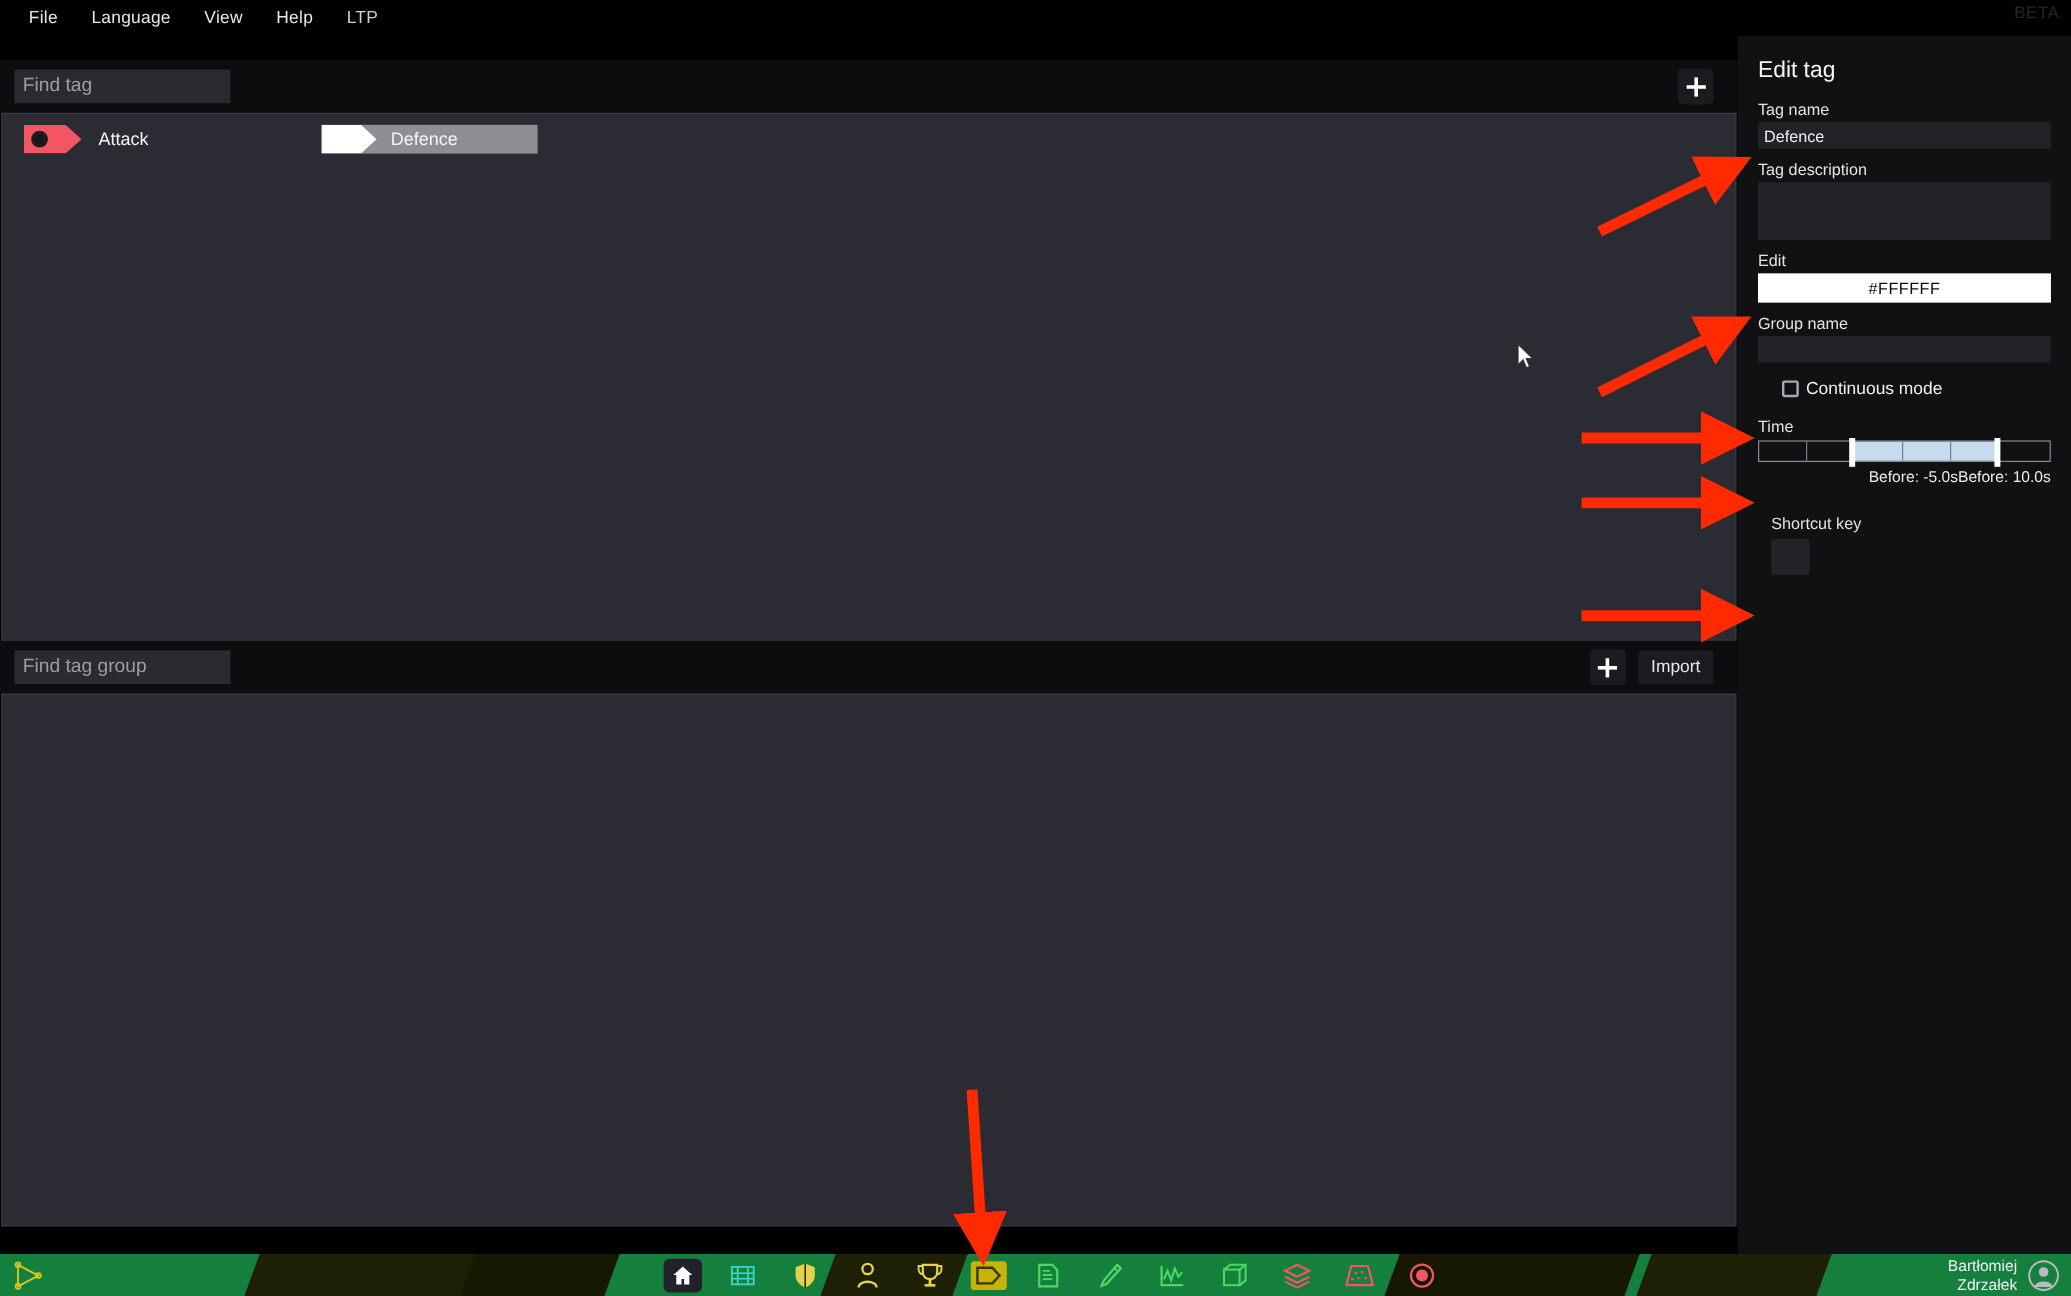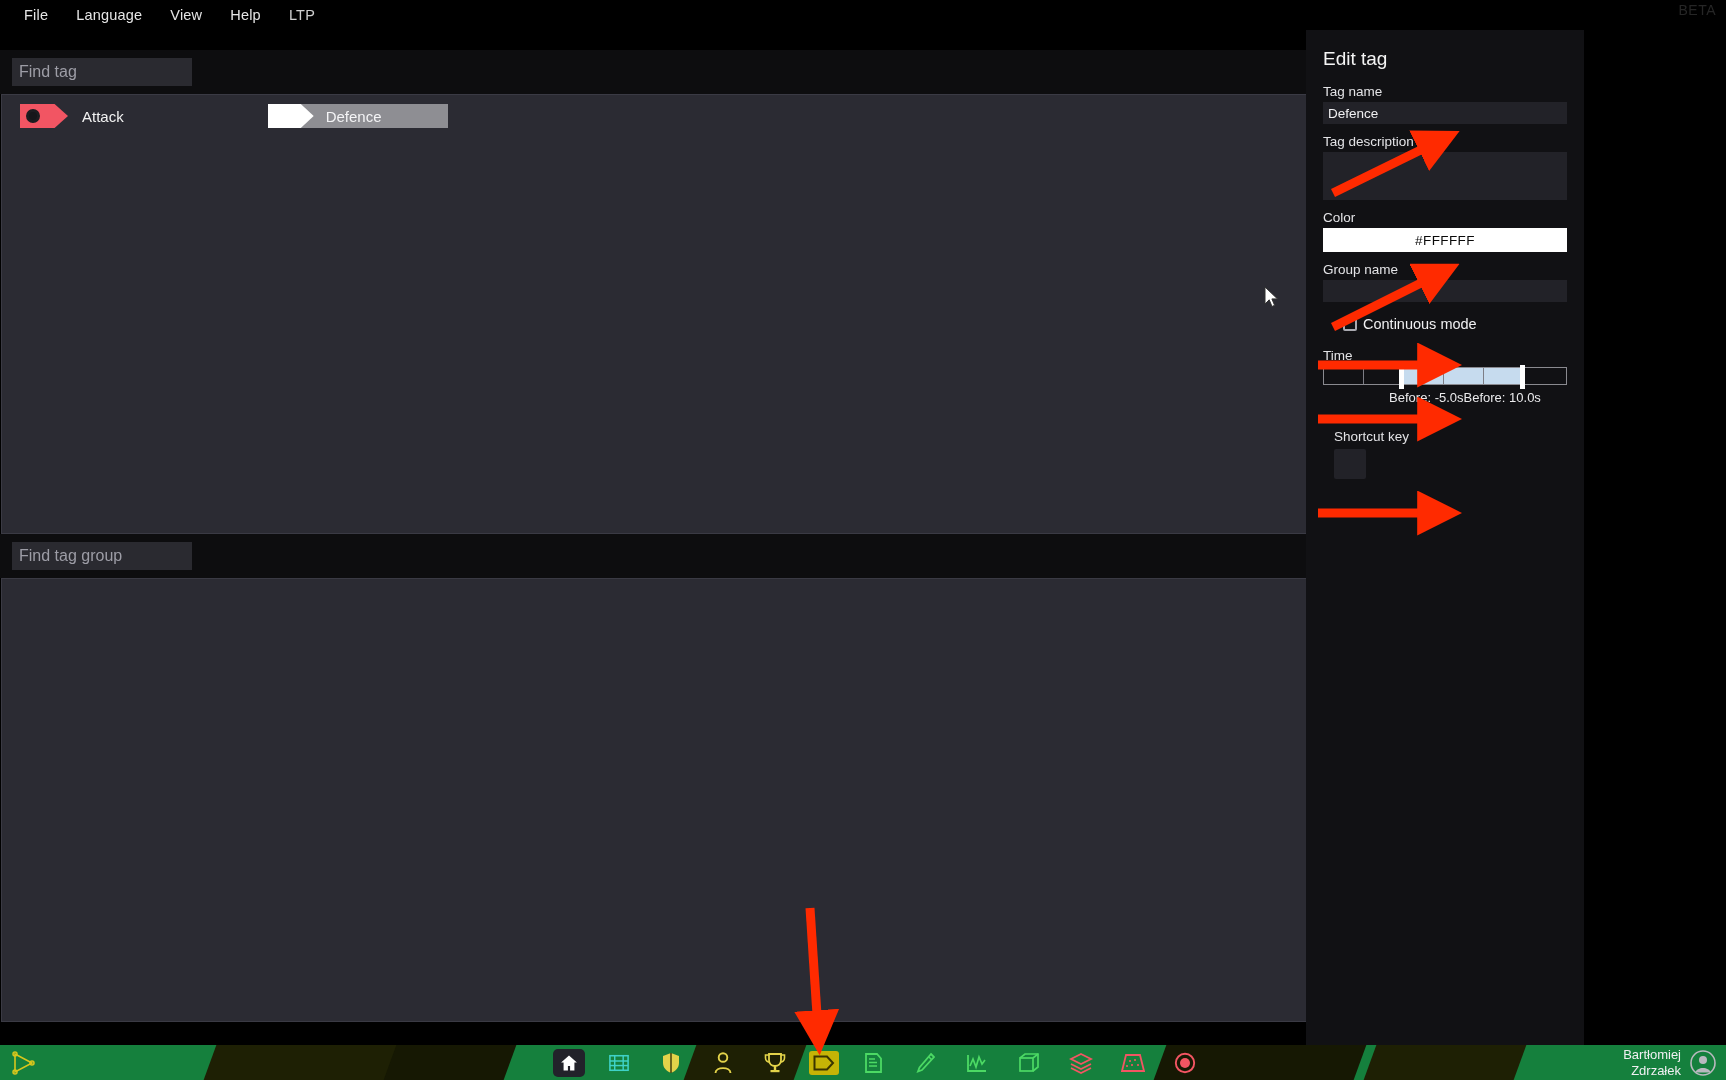--- a/index.html
+++ b/index.html
@@ -2,21 +2,21 @@
 <html><head>
 <meta charset="utf-8">
 <style>
   * { box-sizing: border-box; margin: 0; padding: 0; }
   html, body {
     width: 1726px; height: 1080px;
     background: #000000;
     font-family: "Liberation Sans", sans-serif;
     overflow: hidden;
   }
-  #app { position: relative; width: 1584px; height: 1080px; background:#000; }
+  #app { position: relative; width: 1726px; height: 1080px; background:#000; }
 
   
   .menubar {
     position:absolute; left:0; top:0; width:1726px; height:30px;
     background:#000; display:flex; align-items:center; padding-left:10px;
   }
   .menu-item {
     color:#e6e6e6; font-size:14.5px; padding:4px 14px; letter-spacing:.2px;
     cursor:default; white-space:nowrap;
   }
@@ -127,21 +127,21 @@
   .slider .tick {
     position:absolute; top:0; bottom:0; width:1px; background:#7d7d85;
   }
   .slider .range-fill {
     position:absolute; top:0; bottom:0; background:#c6dbee;
   }
   .slider .handle {
     position:absolute; top:-3px; width:5px; height:24px; background:#ffffff;
   }
   .slider-labels {
-    display:flex; justify-content:center; margin-top:5px;
+    display:flex; justify-content:flex-end; margin-top:5px;
     color:#eaeaec; font-size:13px;margin-left:40px;
   }
 
   .shortcut-block { margin-top:24px;margin-left:11px; }
   .shortcut-box {
     width:32px; height:30px; background:#222228; margin-top:5px; border-radius:2px;
   }
 
   
   .bottombar {
@@ -261,21 +261,21 @@
     <div class="field-label">Tag name</div>
     <div class="input-box">Defence</div>
 
     <div class="field-gap"></div>
 
     <div class="field-label">Tag description</div>
     <div class="textarea-box"></div>
 
     <div class="field-gap"></div>
 
-    <div class="field-label">Color</div>
+    <div class="field-label">Edit</div>
     <div class="color-box">#FFFFFF</div>
 
     <div class="field-gap"></div>
 
     <div class="field-label">Group name</div>
     <div class="input-box"></div>
 
     <div class="checkbox-row">
       <div class="checkbox"></div>
       <div class="checkbox-label">Continuous mode</div>

